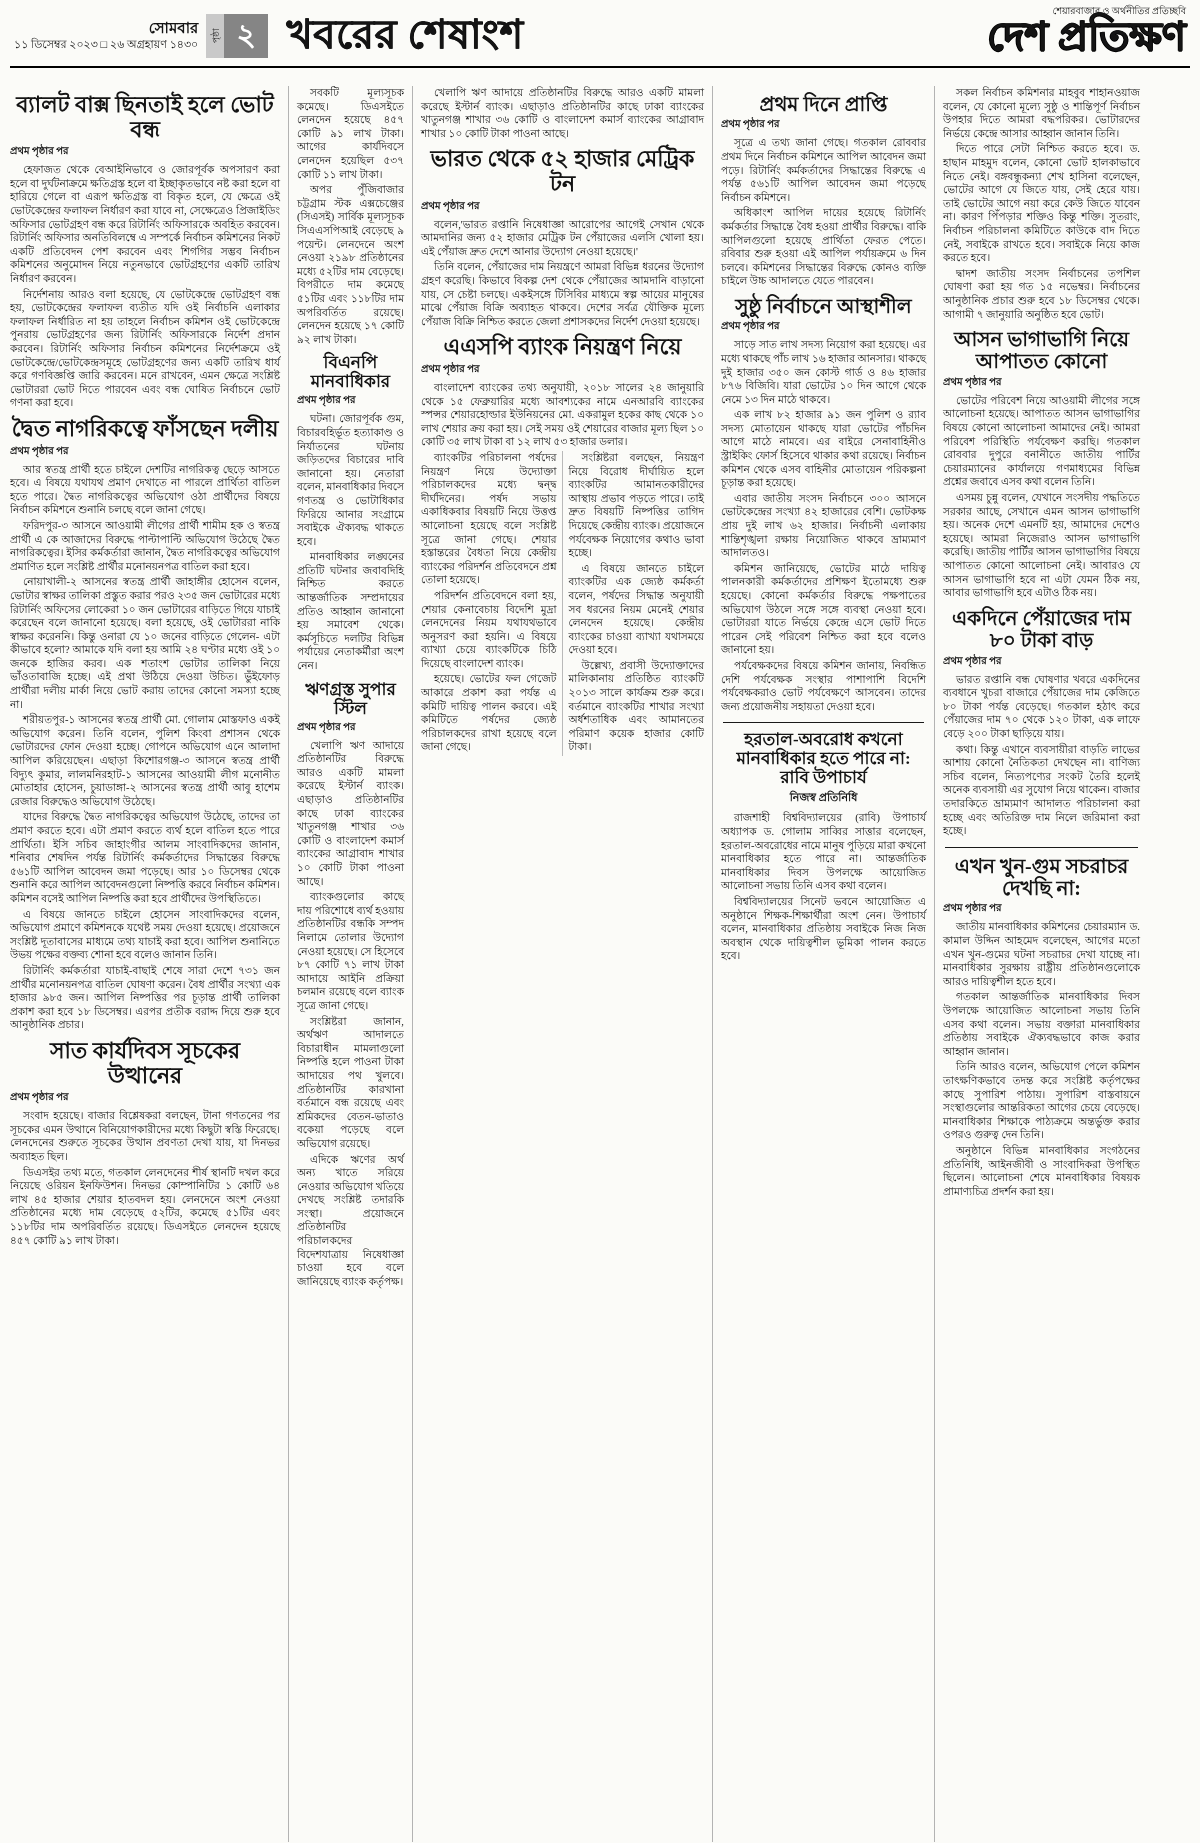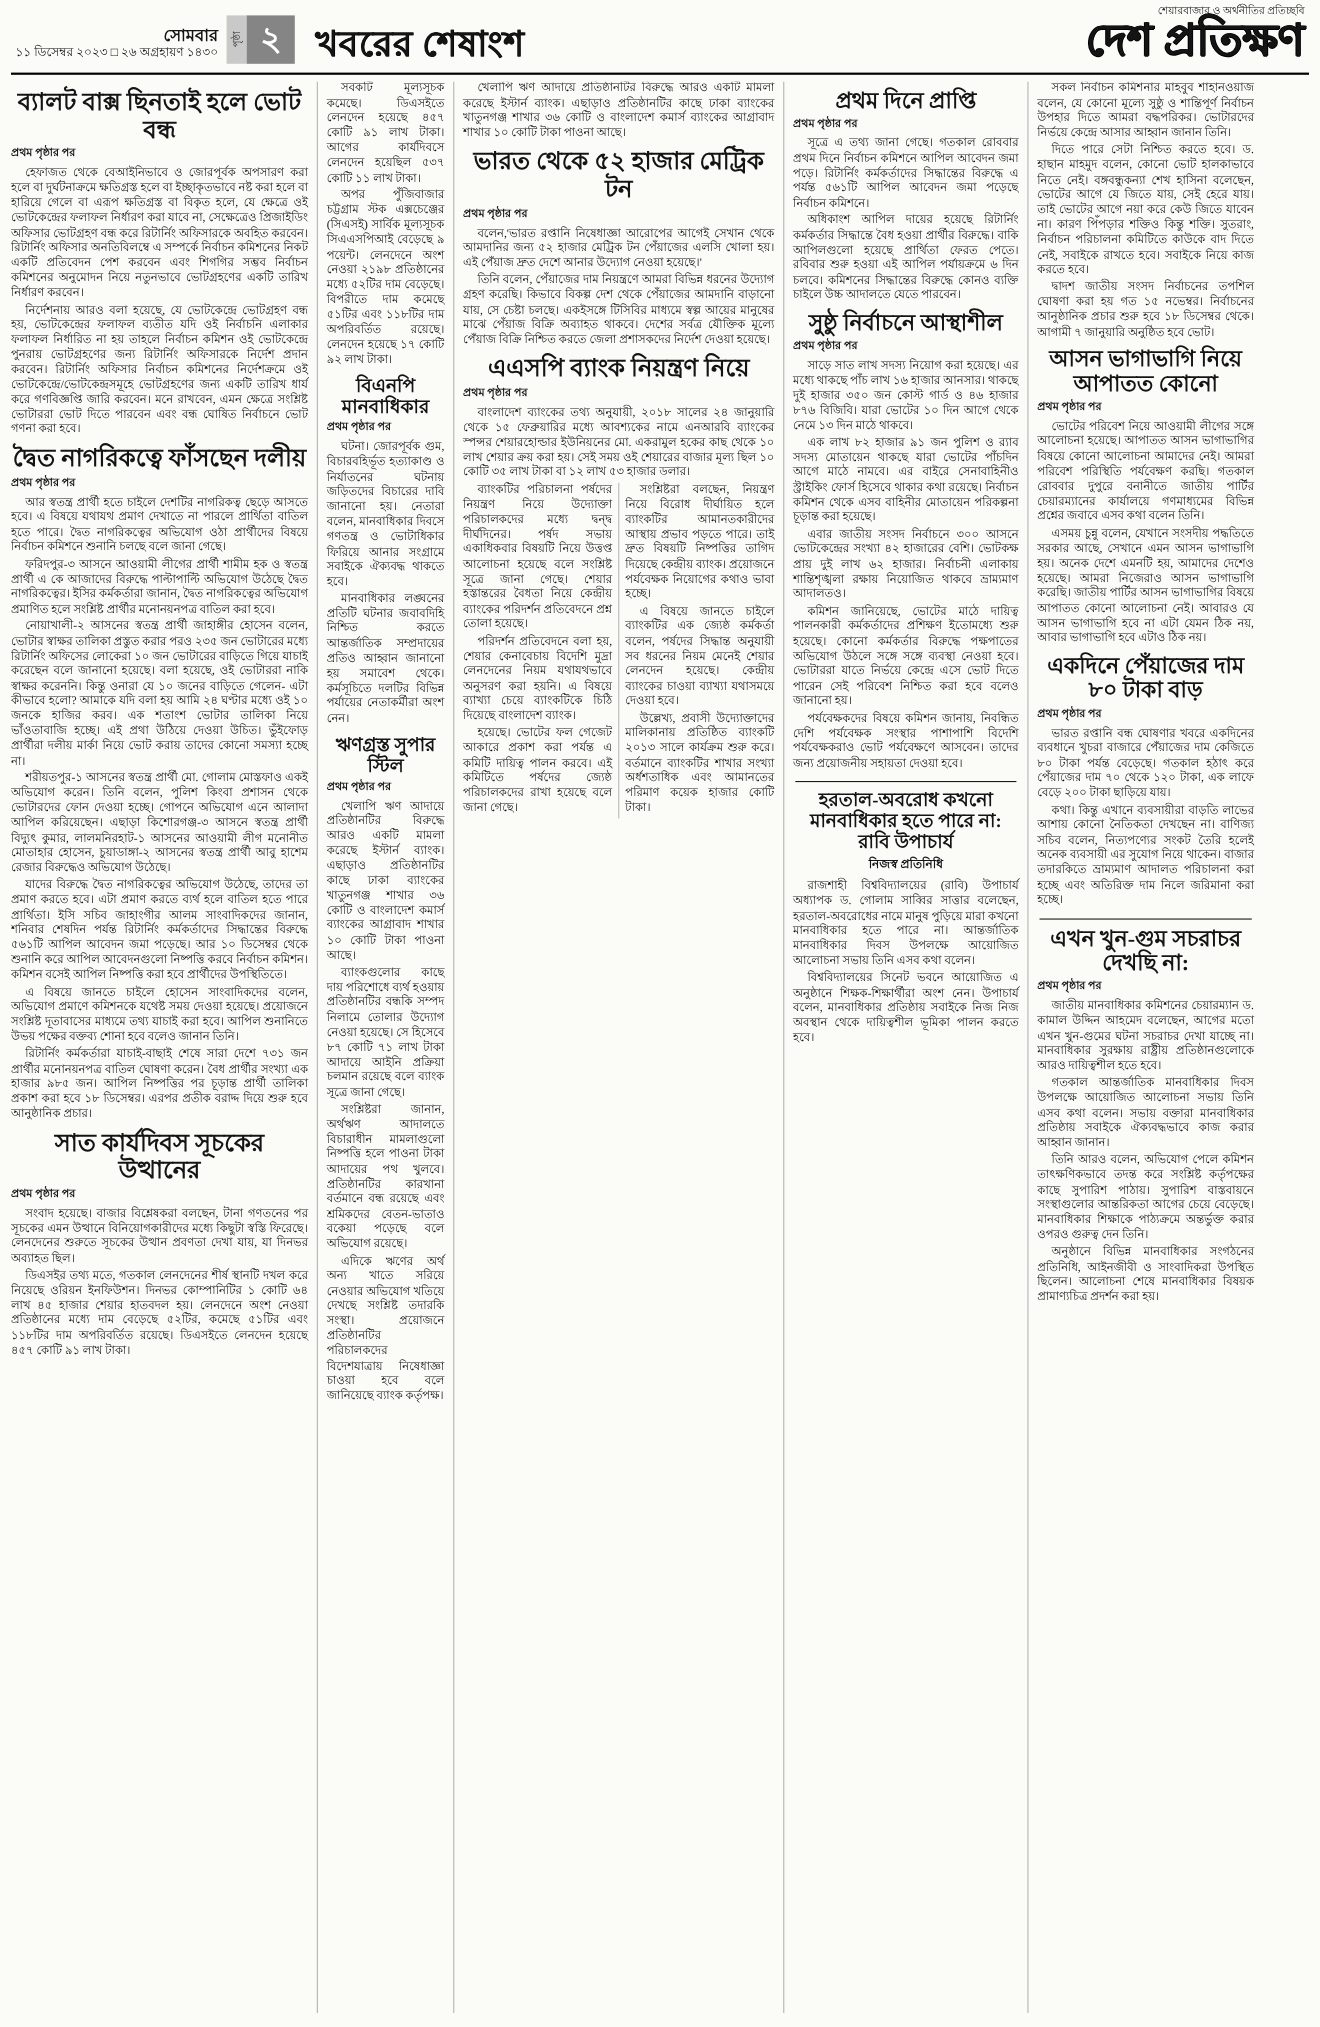--- a/index.html
+++ b/index.html
@@ -7,47 +7,47 @@
     width:1200px;height:1843px;overflow:hidden;
     background:#fbfbf8;color:#141414;
     font-family:"Liberation Serif","DejaVu Serif",serif;
   }
   .page{padding:10px 10px 0;}
   
   .hdr{
     display:flex;align-items:flex-end;justify-content:space-between;
     border-bottom:2px solid #000;padding:8px 4px 8px;height:58px;box-sizing:border-box;
   }
-  .hdr-left{display:flex;align-items:flex-end;gap:8px;}
+  .hdr-left{display:flex;align-items:center;gap:8px;}
   .dateblock{text-align:right;line-height:1.25;padding-bottom:2px;}
   .weekday{font-weight:bold;font-size:15px;}
   .dateline{font-size:11px;}
   .pagebox{display:flex;align-items:stretch;height:44px;}
   .pageword{
     background:#c9c9c9;color:#222;width:18px;font-size:9px;
     display:flex;align-items:center;justify-content:center;
     writing-mode:vertical-rl;transform:rotate(180deg);
   }
   .pagenum{
     background:#858585;color:#fff;width:44px;
     display:flex;align-items:center;justify-content:center;
     font-size:30px;font-weight:900;
   }
   .section-title{
-    font-size:32px;font-weight:900;letter-spacing:0.5px;line-height:1;
+    font-size:40px;font-weight:900;letter-spacing:0.5px;line-height:1;
     padding:0 0 2px 10px;text-shadow:0.5px 0 #000;
   }
   .brand{text-align:right;line-height:1;padding-bottom:2px;margin-top:36px;}
   .tagline{font-size:9.5px;margin-bottom:2px;padding-left:4px;}
   .masthead{
     font-size:40px;font-weight:900;line-height:0.95;
     text-shadow:0.8px 0 #000,-0.8px 0 #000,0 0.5px #000;
   }
   
-  .cols{display:flex;height:1756px;overflow:hidden;margin-top:6px;}
+  .cols{display:flex;height:1756px;overflow:hidden;margin-top:18px;}
   .col{overflow:hidden;box-sizing:border-box;padding:0 8px 0 0;}
   .col + .col{border-left:1px solid #b3b3b3;padding-left:8px;}
   .col p{
     margin:0 0 2px;text-indent:13px;font-size:10.5px;line-height:13.6px;
     text-align:justify;word-break:break-word;
   }
   .h{font-weight:bold;text-align:center;line-height:1.12;margin:7px 0 1px;text-indent:0;}
   .h-xl{font-size:22px;}
   .h-lg{font-size:20px;}
   .h-md{font-size:17px;}

